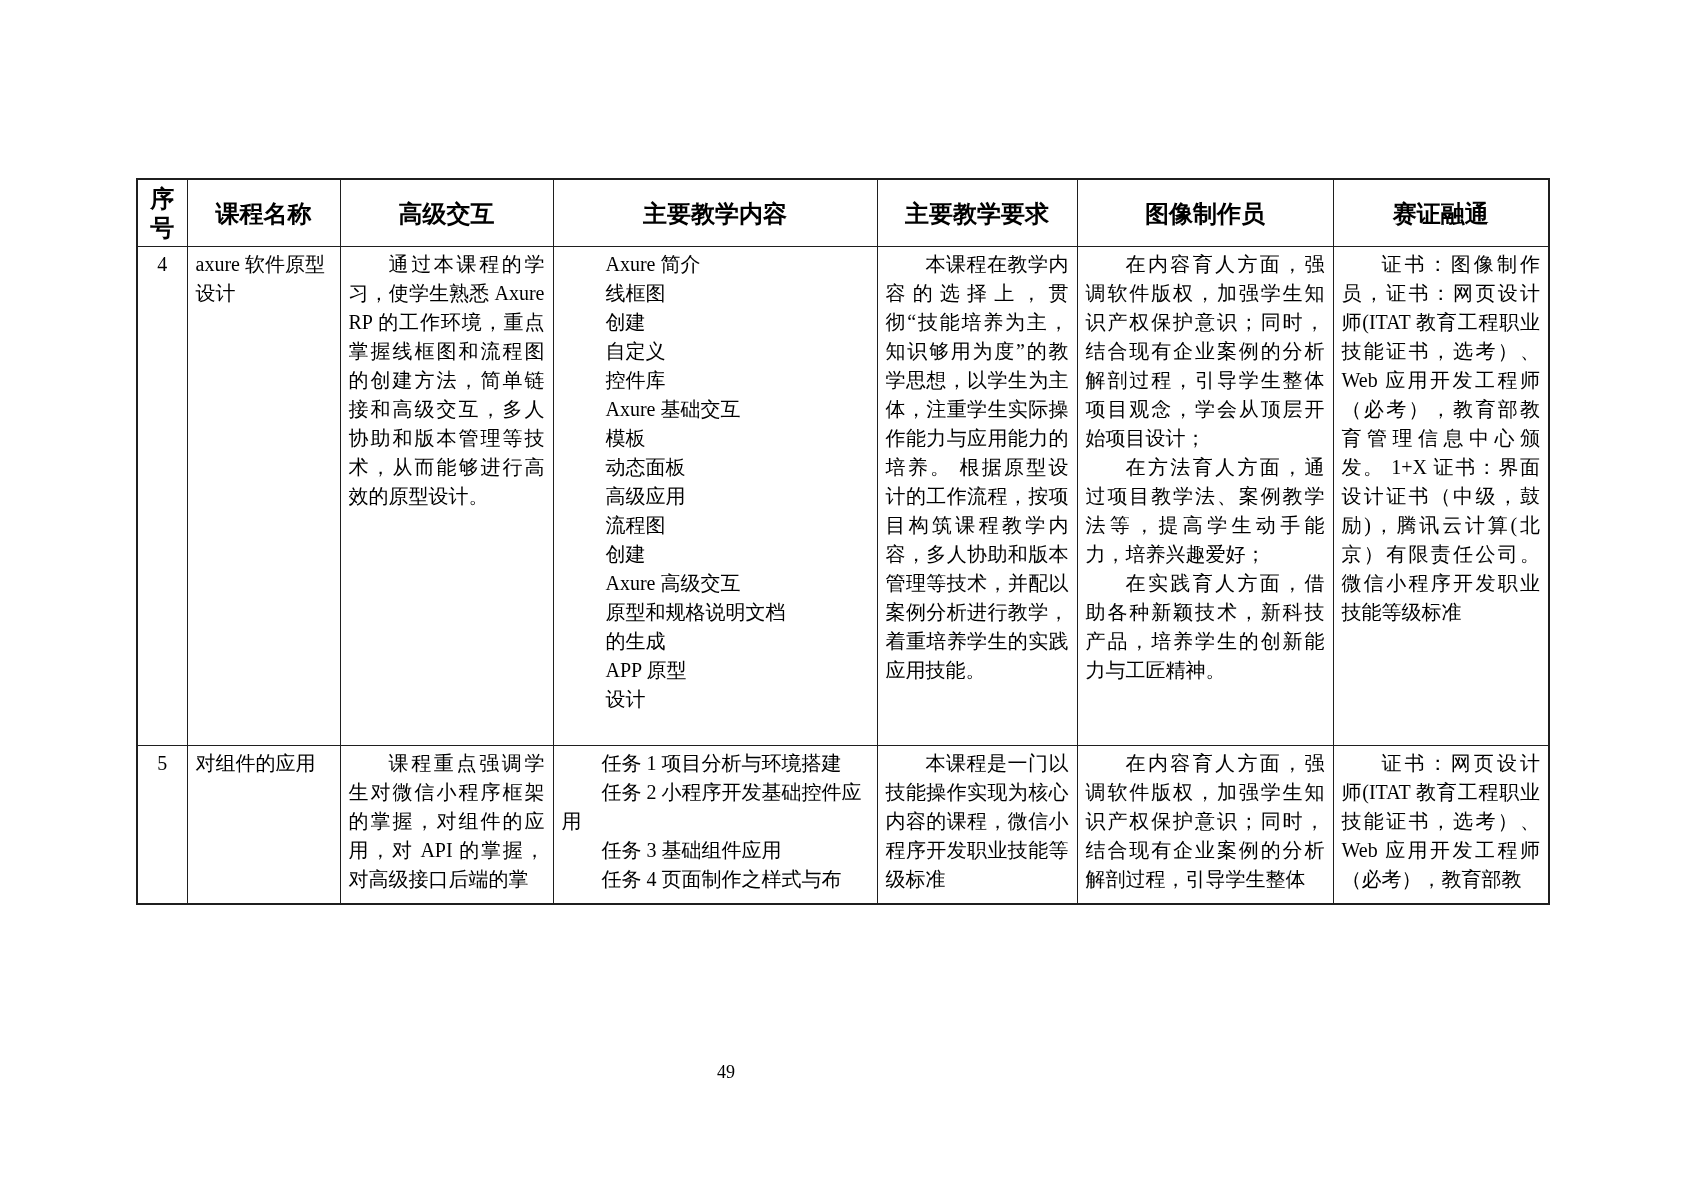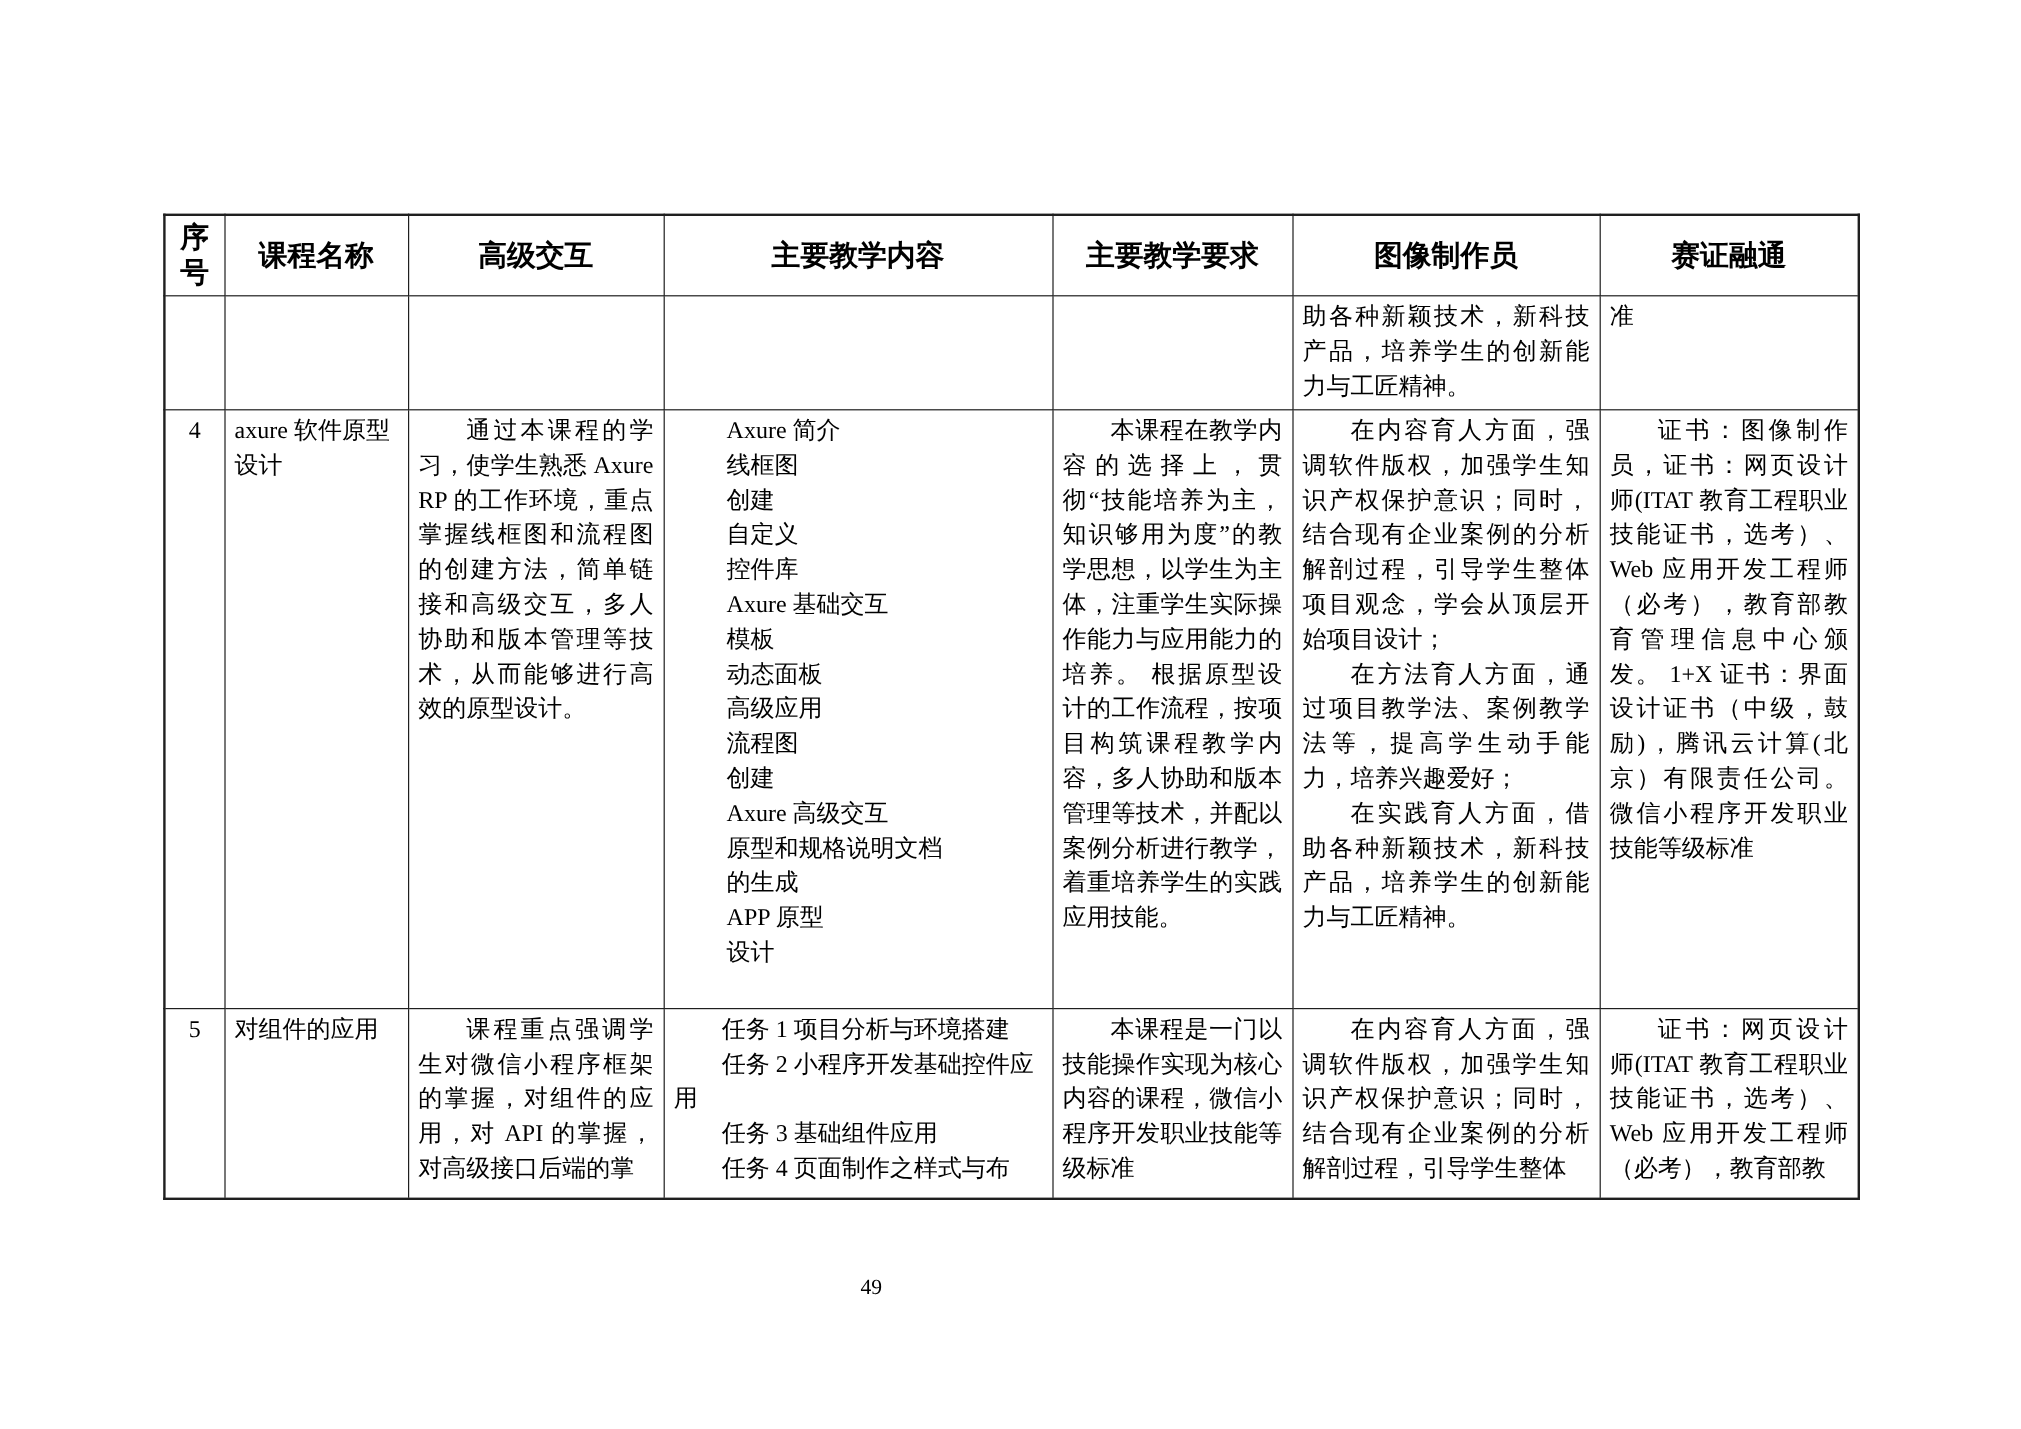--- a/index.html
+++ b/index.html
@@ -56,33 +56,20 @@
       <tr style="height:50px;">
     <th>序号</th>
     <th>课程名称</th>
     <th>高级交互</th>
     <th>主要教学内容</th>
     <th>主要教学要求</th>
     <th>图像制作员</th>
     <th>赛证融通</th>
   </tr>
 
-  <tr style="height:95px;">
-    <td></td>
-    <td></td>
-    <td></td>
-    <td></td>
-    <td></td>
-    <td class="just">
-      <div>助各种新颖技术，新科技产品，培养学生的创新能力与工匠精神。</div>
-    </td>
-    <td>
-      <div>准</div>
-    </td>
-  </tr>
 
   <tr style="height:499px;">
     <td class="c-mid c-cen">
       <div>4</div>
     </td>
     <td class="c-mid">
       <div>axure 软件原型设计</div>
     </td>
     <td class="just">
       <p class="ind">通过本课程的学习，使学生熟悉 Axure RP 的工作环境，重点掌握线框图和流程图的创建方法，简单链接和高级交互，多人协助和版本管理等技术，从而能够进行高效的原型设计。</p>

